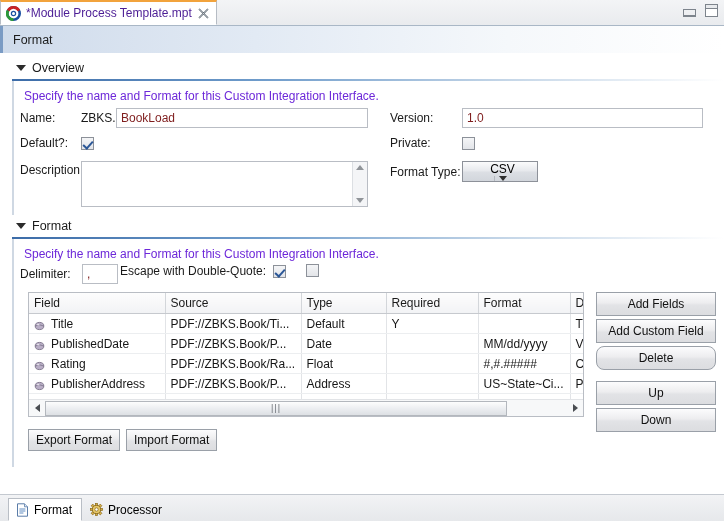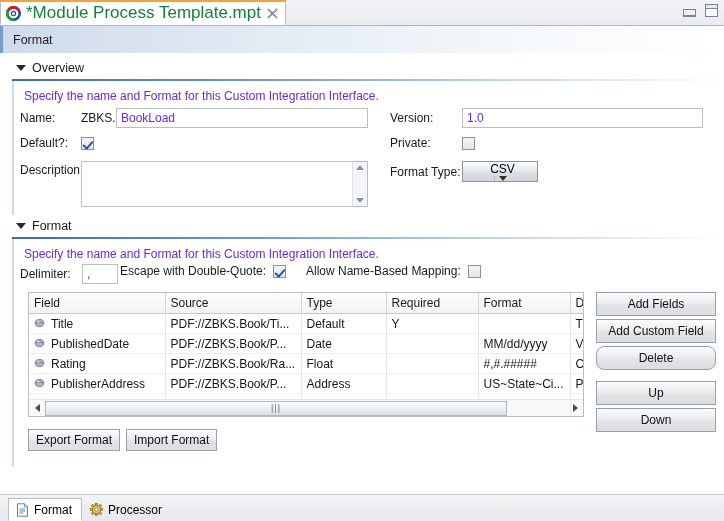--- a/index.html
+++ b/index.html
@@ -34,22 +34,22 @@
     align-items: center;
     gap: 5px;
     padding: 0 6px 0 5px;
     background: #ffffff;
     border: 1px solid #b6bcc4;
     border-bottom: 1px solid #ffffff;
     border-top: 2px solid #f2a33c;
     box-sizing: border-box;
   }
   .editor-tab .title {
-    font-size: 17px;
-    color: #15803d;
+    font-size: 12px;
+    color: #4c1d95;
     white-space: nowrap;
   }
   .logo-icon {
     width: 15px; height: 15px;
     position: relative;
     flex: 0 0 auto;
   }
   .logo-icon svg { display:block; }
   .close-x {
     width: 13px; height: 13px;
@@ -155,21 +155,21 @@
   .lbl {
     font-size: 12px;
     color: #1a1a1a;
     white-space: nowrap;
   }
   .txt {
     border: 1px solid #b9bdc4;
     background: #ffffff;
     font-family: "Liberation Sans", sans-serif;
     font-size: 12px;
-    color: #6d28d9;
+    color: #7f1d1d;
     padding: 9px 4px;
     box-sizing: border-box;
     height: 20px;
     line-height: 18px;
     outline: none;
   }
   .cb {
     width: 13px; height: 13px;
     border: 1px solid #8c9199;
     background: linear-gradient(to bottom, #f4f5f7 0%, #e3e5e9 100%);
@@ -279,21 +279,21 @@
     height: 20px;
     color: #161616;
     white-space: nowrap;
     overflow: hidden;
     box-sizing: border-box;
   }
   td.fieldcell {
     padding-left: 6px;
   }
   .fieldcell .inner {
-    display: flex; align-items: flex-start; gap: 6px;
+    display: flex; align-items: flex-end; gap: 6px;
   }
   .sphere {
     width: 11px; height: 11px; flex: 0 0 auto;
   }
   .hscroll {
     position: absolute;
     left: 0; right: 0; bottom: 0;
     height: 17px;
     background: #f7f8f9;
     border-top: 1px solid #e2e4e7;
@@ -489,21 +489,20 @@
 
       <div class="absrow" style="left:6px; top:25px;">
         <span class="lbl" style="width:62px;">Delimiter:</span>
         <input class="txt" style="width: 36px;" value=",">
       </div>
       <div class="absrow" style="left:106px; top:25px; gap:7px;">
         <span class="lbl">Escape with Double-Quote:</span>
         <span class="cb checked"></span>
       </div>
       <div class="absrow" style="left:292px; top:25px; gap:7px;">
-        <span class="lbl">Allow Name-Based Mapping:</span>
         <span class="cb"></span>
       </div>
 
       <div class="tablebox" style="left:14px; top:53px; width:556px; height:125px;">
         <div style="position:absolute; left:0; top:0; right:0; bottom:17px; overflow:hidden;">
           <table class="grid">
             <colgroup>
               <col style="width:136px">
                 <col style="width:136px">
                 <col style="width:85px">

